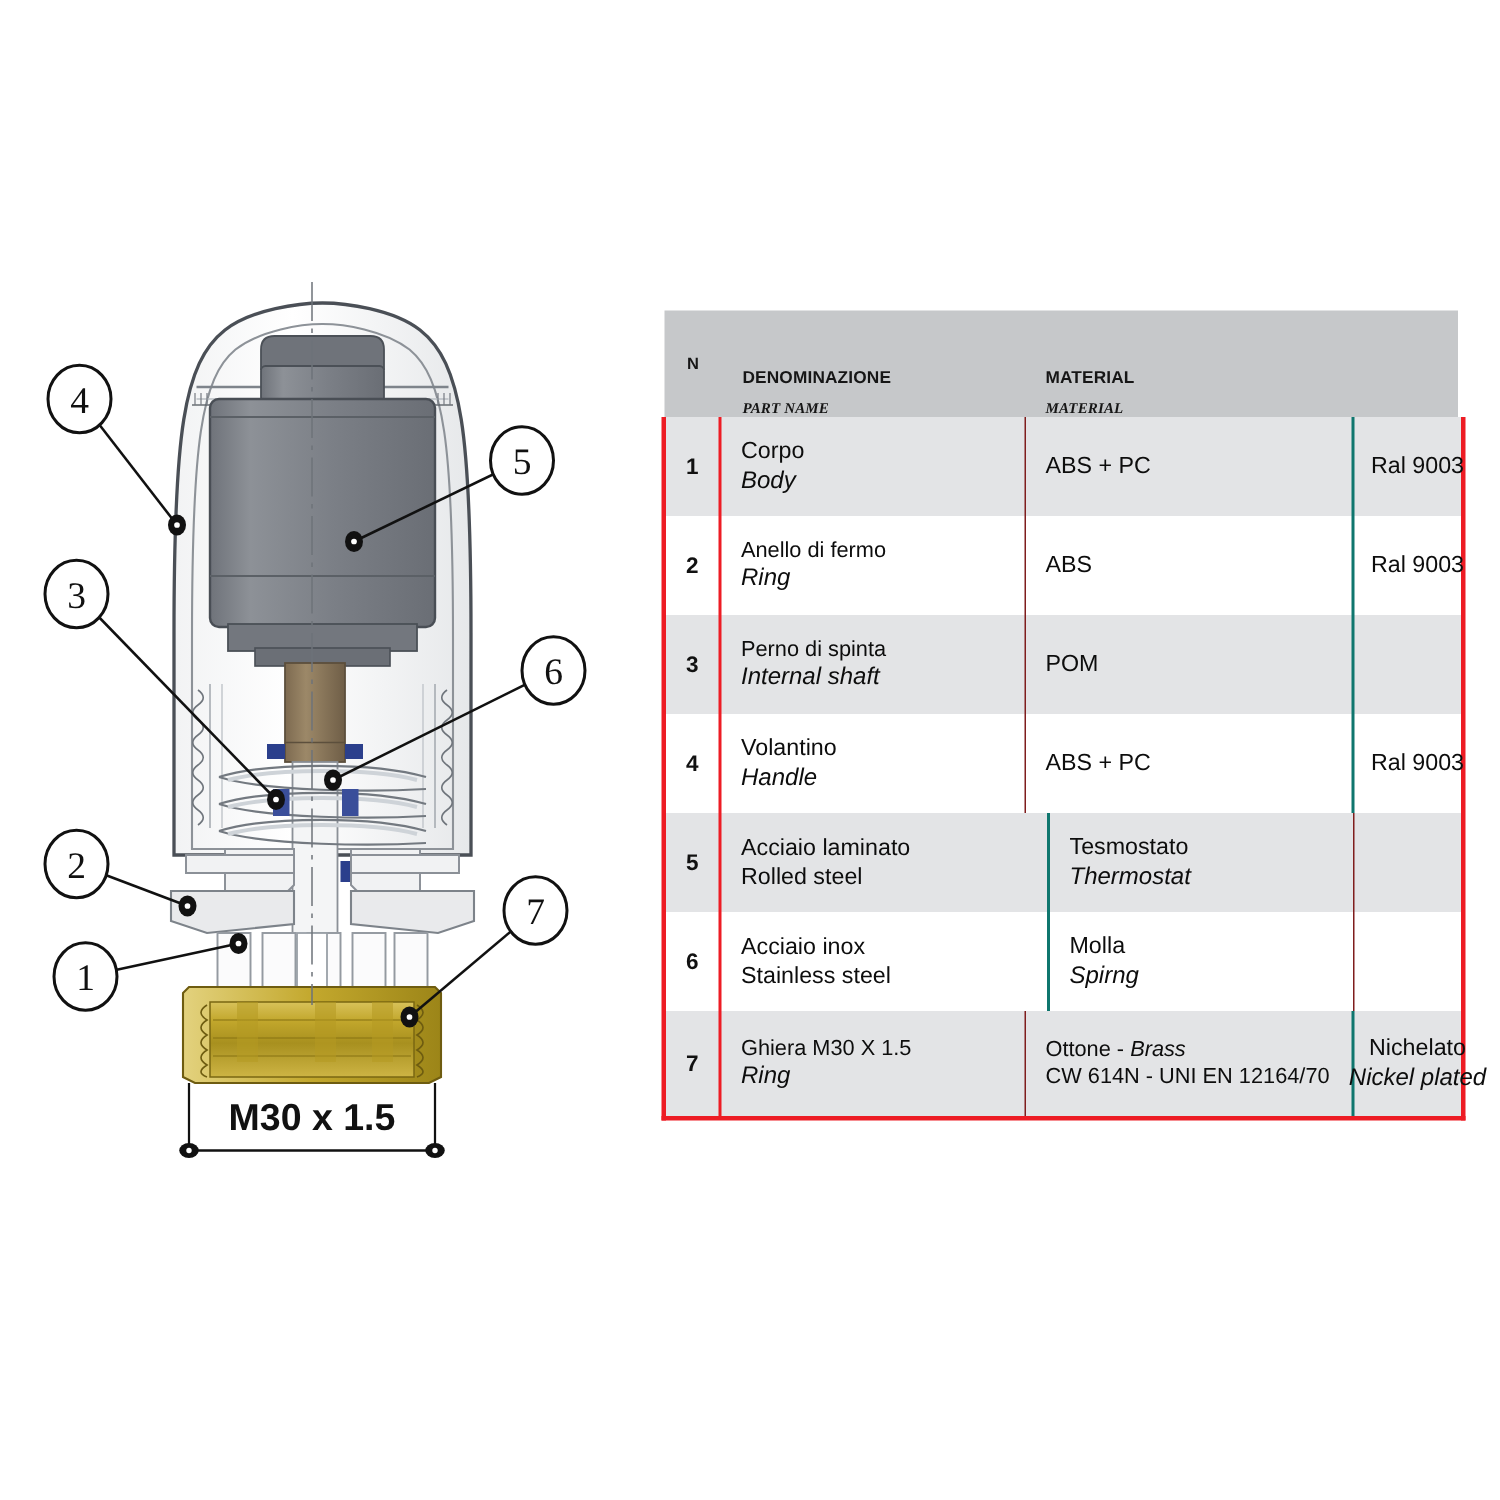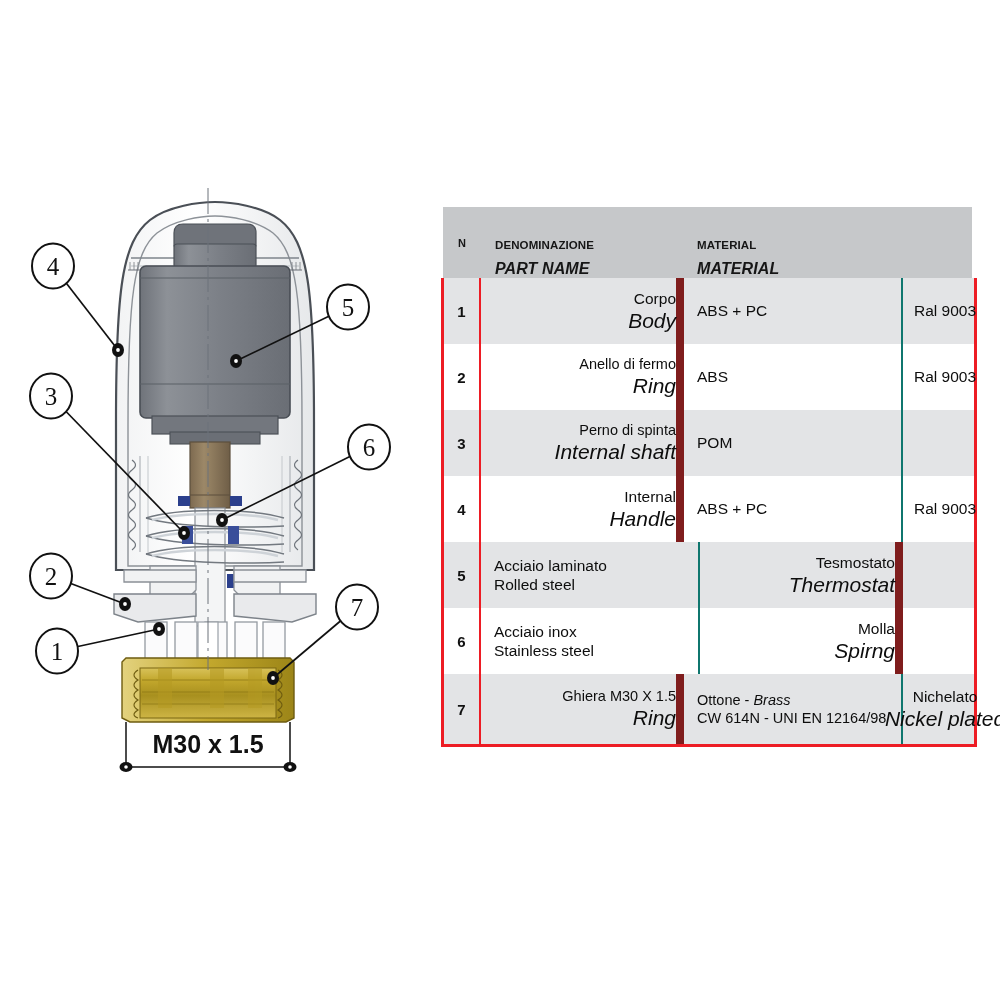--- a/index.html
+++ b/index.html
@@ -51,22 +51,23 @@
     gap: 9px;
   }
   .th-col.c2 { width: 202px; }
   .th-col.c3 { width: 218px; }
   .th-col.c4 { width: 134px; }
   .th-it {
     font-size: 11.5px; font-weight: bold; color: #161616;
     letter-spacing: .1px;
   }
   .th-en {
-    font-size: 16px; font-weight: bold; font-style: italic; color: #161616;
+    font-size: 10px; font-weight: bold; font-style: italic; color: #161616;
     letter-spacing: .1px;
+    font-family: Liberation Serif, serif;
   }
 
   .tbl-body {
     position: relative;
     border-left: 3px solid #ed1c24;
     border-right: 3px solid #ed1c24;
     border-bottom: 3px solid #ed1c24;
     width: 536px;
   }
   .row {
@@ -83,30 +84,30 @@
     display: flex; align-items: center; justify-content: center;
     font-size: 15px; font-weight: bold; color: #111;
     border-right: 2px solid #ed1c24;
   }
   .cell {
     display: flex; flex-direction: column;
     justify-content: center;
     padding-left: 13px;
     gap: 2px;
   }
-  .cell.c2 { width: 203px; border-right: 8px solid #7f1d1d; text-align: right; }
+  .cell.c2 { width: 203px; border-right: 1px solid #7f1d1d; }
   .cell.c3 { width: 219px; border-right: 2px solid #0f766e; }
   .cell.c4 { width: 71px; align-items: center; }
   .ln-it {
     font-size: 15.5px; color: #0d0d0d;
     line-height: 1.12;
     white-space: nowrap;
   }
   .ln-en {
-    font-size: 21px; font-style: italic; color: #0d0d0d;
+    font-size: 16px; font-style: italic; color: #0d0d0d;
     line-height: 1.12;
     white-space: nowrap;
   }
   .ln-it.small { font-size: 14.5px; }
   .mix-it { font-style: normal; }
   .mix-en { font-style: italic; }
 
   
   .callout-num {
     font-size: 25px;
@@ -405,21 +406,21 @@
             <span class="ln-en">Internal shaft</span>
           </div>
           <div class="cell c3">
             <span class="ln-it">POM</span>
           </div>
           <div class="cell c4"></div>
         </div>
         <div class="row plain">
           <div class="cell-n">4</div>
           <div class="cell c2">
-            <span class="ln-it">Internal</span>
+            <span class="ln-it">Volantino</span>
             <span class="ln-en">Handle</span>
           </div>
           <div class="cell c3">
             <span class="ln-it">ABS + PC</span>
           </div>
           <div class="cell c4">
             <span class="ln-it">Ral 9003</span>
           </div>
         </div>
         <div class="row alt">
@@ -447,21 +448,21 @@
           <div class="cell c4"></div>
         </div>
         <div class="row alt tall">
           <div class="cell-n">7</div>
           <div class="cell c2">
             <span class="ln-it small">Ghiera M30 X 1.5</span>
             <span class="ln-en">Ring</span>
           </div>
           <div class="cell c3">
             <span class="ln-it small"><span class="mix-it">Ottone - </span><span class="mix-en">Brass</span></span>
-            <span class="ln-it small">CW 614N - UNI EN  12164/98</span>
+            <span class="ln-it small">CW 614N - UNI EN  12164/70</span>
           </div>
           <div class="cell c4">
             <span class="ln-it">Nichelato</span>
             <span class="ln-en">Nickel plated</span>
           </div>
         </div>
       </div>
 
   </div>
 

